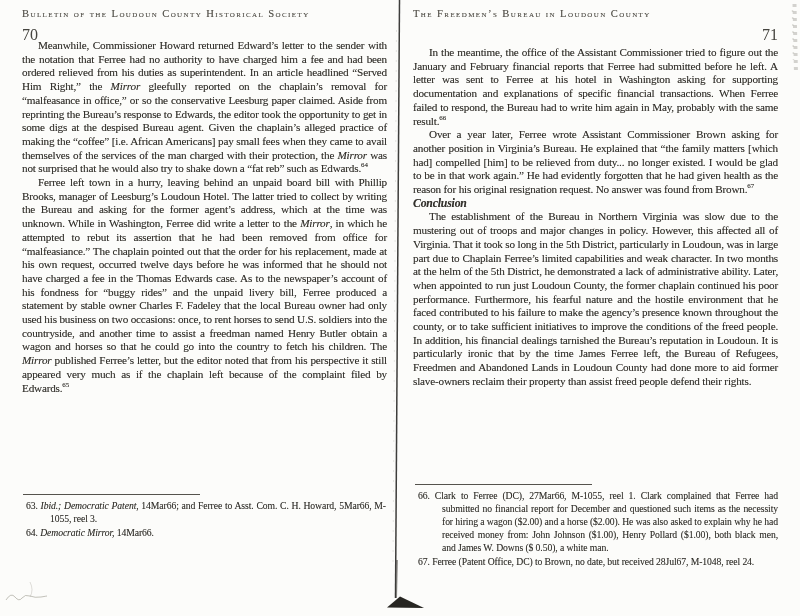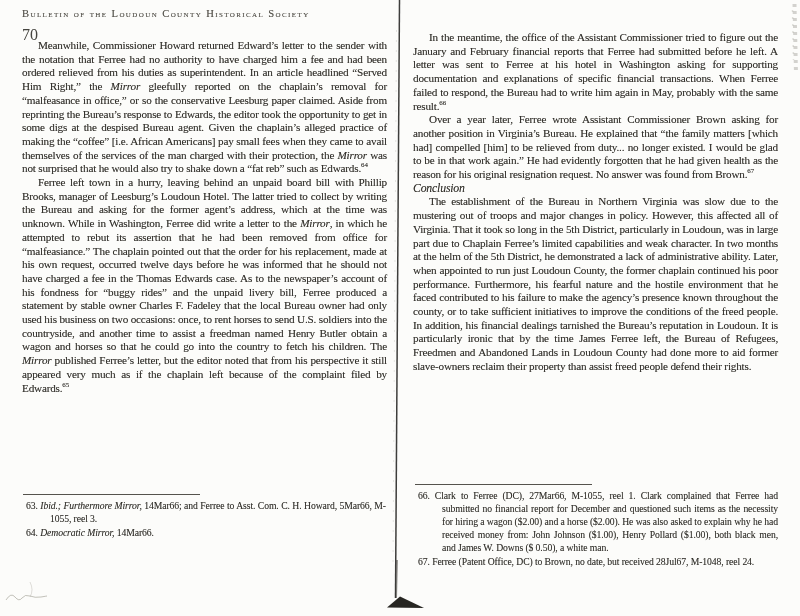--- a/index.html
+++ b/index.html
@@ -33,21 +33,21 @@
     letter-spacing:-0.2px; color:#33312c;
     text-shadow:0 0 .35px rgba(51,49,44,.45);
   }
   .page-left  .body-text { margin-top:16px; }
   .page-right .body-text { margin-top:23px; }
   .body-text p { margin:0; text-indent:16px; }
   .body-text p.no-indent { text-indent:0; }
   sup { font-size:0.62em; vertical-align:super; line-height:0; letter-spacing:0; }
 
   .section-heading {
-    font-style:italic; font-weight:normal; font-size:11.8px;
+    font-style:italic; font-weight:bold; font-size:11.8px;
     margin:14px 0 9px 0; text-indent:0 !important;
   }
 
   .footnote-block { position:absolute; }
   .page-left  .footnote-block { left:22px; right:12px; top:494px; }
   .page-right .footnote-block { left:12px; right:22px; top:484px; }
   .fn-rule { width:177px; border-top:1.2px solid #55534d; margin:0 0 5px 1px; }
   .fn {
     font-size:9.7px; line-height:12.9px; text-align:justify;
     padding-left:24px; text-indent:-24px; margin:0 0 1px 4px;
@@ -67,26 +67,30 @@
   <div class="page-header">
     <span class="page-num">70</span>
     <span class="running-head">Bulletin of the Loudoun County Historical Society</span>
   </div>
   <div class="body-text">
     <p><span>Meanwhile, Commissioner Howard returned Edward’s letter to the sender with the notation that Ferree had no authority to have charged him a fee and had been ordered relieved from his duties as superintendent.  In an article headlined “Served Him Right,” the </span><i>Mirror</i><span> gleefully reported on the chaplain’s removal for “malfeasance in office,” or so the conservative Leesburg paper claimed.  Aside from reprinting the Bureau’s response to Edwards, the editor took the opportunity to get in some digs at the despised Bureau agent.  Given the chaplain’s alleged practice of making the “coffee” [i.e. African Americans] pay small fees when they came to avail themselves of the services of the man charged with their protection, the </span><i>Mirror</i><span> was not surprised that he would also try to shake down a “fat reb” such as Edwards.</span><sup>64</sup></p>
     <p><span>Ferree left town in a hurry, leaving behind an unpaid board bill with Phillip Brooks, manager of Leesburg’s Loudoun Hotel. The latter tried to collect by writing the Bureau and asking for the former agent’s address, which at the time was unknown. While in Washington, Ferree did write a letter to the </span><i>Mirror</i><span>, in which he attempted to rebut its assertion that he had been removed from office for “malfeasiance.” The chaplain pointed out that the order for his replacement, made at his own request, occurred twelve days before he was informed that he should not have charged a fee in the Thomas Edwards case.  As to the newspaper’s account of his fondness for “buggy rides” and the unpaid livery bill, Ferree produced a statement by stable owner Charles F. Fadeley that the local Bureau owner had only used his business on two occasions: once, to rent horses to send U.S. soldiers into the countryside, and another time to assist a freedman named Henry Butler obtain a wagon and horses so that he could go into the country to fetch his children.  The </span><i>Mirror</i><span> published Ferree’s letter, but the editor noted that from his perspective it still appeared very much as if the chaplain left because of the complaint filed by Edwards.</span><sup>65</sup></p>
   </div>
   <div class="footnote-block">
     <div class="fn-rule"></div>
-    <div class="fn"><span>63. </span><i>Ibid.; Furthermore Mirror,</i><span> 14Mar66; and Ferree to Asst. Com. C. H. Howard, 5Mar66, M-1055, reel 3.</span></div>
+    <div class="fn"><span>63. </span><i>Ibid.; Democratic Patent,</i><span> 14Mar66; and Ferree to Asst. Com. C. H. Howard, 5Mar66, M-1055, reel 3.</span></div>
     <div class="fn"><span>64. </span><i>Democratic Mirror,</i><span> 14Mar66.</span></div>
   </div>
 </div>
 
 <div class="page page-right">
+  <div class="page-header">
+    <span class="running-head">The Freedmen’s Bureau in Loudoun County</span>
+    <span class="page-num">71</span>
+  </div>
   <div class="body-text">
     <p><span>In the meantime, the office of the Assistant Commissioner tried to figure out the January and February financial reports that Ferree had submitted before he left.  A letter was sent to Ferree at his hotel in Washington asking for supporting documentation and explanations of specific financial transactions.  When Ferree failed to respond, the Bureau had to write him again in May, probably with the same result.</span><sup>66</sup></p>
     <p><span>Over a year later, Ferree wrote Assistant Commissioner Brown asking for another position in Virginia’s Bureau. He explained that “the family matters [which had] compelled [him] to be relieved from duty... no longer existed. I would be glad to be in that work again.”  He had evidently forgotten that he had given health as the reason for his original resignation request. No answer was found from Brown.</span><sup>67</sup></p>
     <p class="section-heading">Conclusion</p>
     <p><span>The establishment of the Bureau in Northern Virginia was slow due to the mustering out of troops and major changes in policy.  However, this affected all of Virginia.  That it took so long in the 5th District, particularly in Loudoun, was in large part due to Chaplain Ferree’s limited capabilities and weak character. In two months at the helm of the 5th District, he demonstrated a lack of administrative ability.  Later, when appointed to run just Loudoun County, the former chaplain continued his poor performance.  Furthermore, his fearful nature and the hostile environment that he faced contributed to his failure to make the agency’s presence known throughout the county, or to take sufficient initiatives to improve the conditions of the freed people. In addition, his financial dealings tarnished the Bureau’s reputation in Loudoun. It is particularly ironic that by the time James Ferree left, the Bureau of Refugees, Freedmen and Abandoned Lands in Loudoun County had done more to aid former slave-owners reclaim their property than assist freed people defend their rights.</span></p>
   </div>
   <div class="footnote-block">
     <div class="fn-rule"></div>
     <div class="fn"><span>66. Clark to Ferree (DC), 27Mar66, M-1055, reel 1.  Clark complained that Ferree had submitted no financial report for December and questioned such items as the necessity for hiring a wagon ($2.00) and a horse ($2.00).  He was also asked to explain why he had received money from: John Johnson ($1.00), Henry Pollard ($1.00), both black men, and James W. Downs ($ 0.50), a white man.</span></div>
     <div class="fn"><span>67. Ferree (Patent Office, DC) to Brown, no date, but received 28Jul67, M-1048, reel 24.</span></div>

